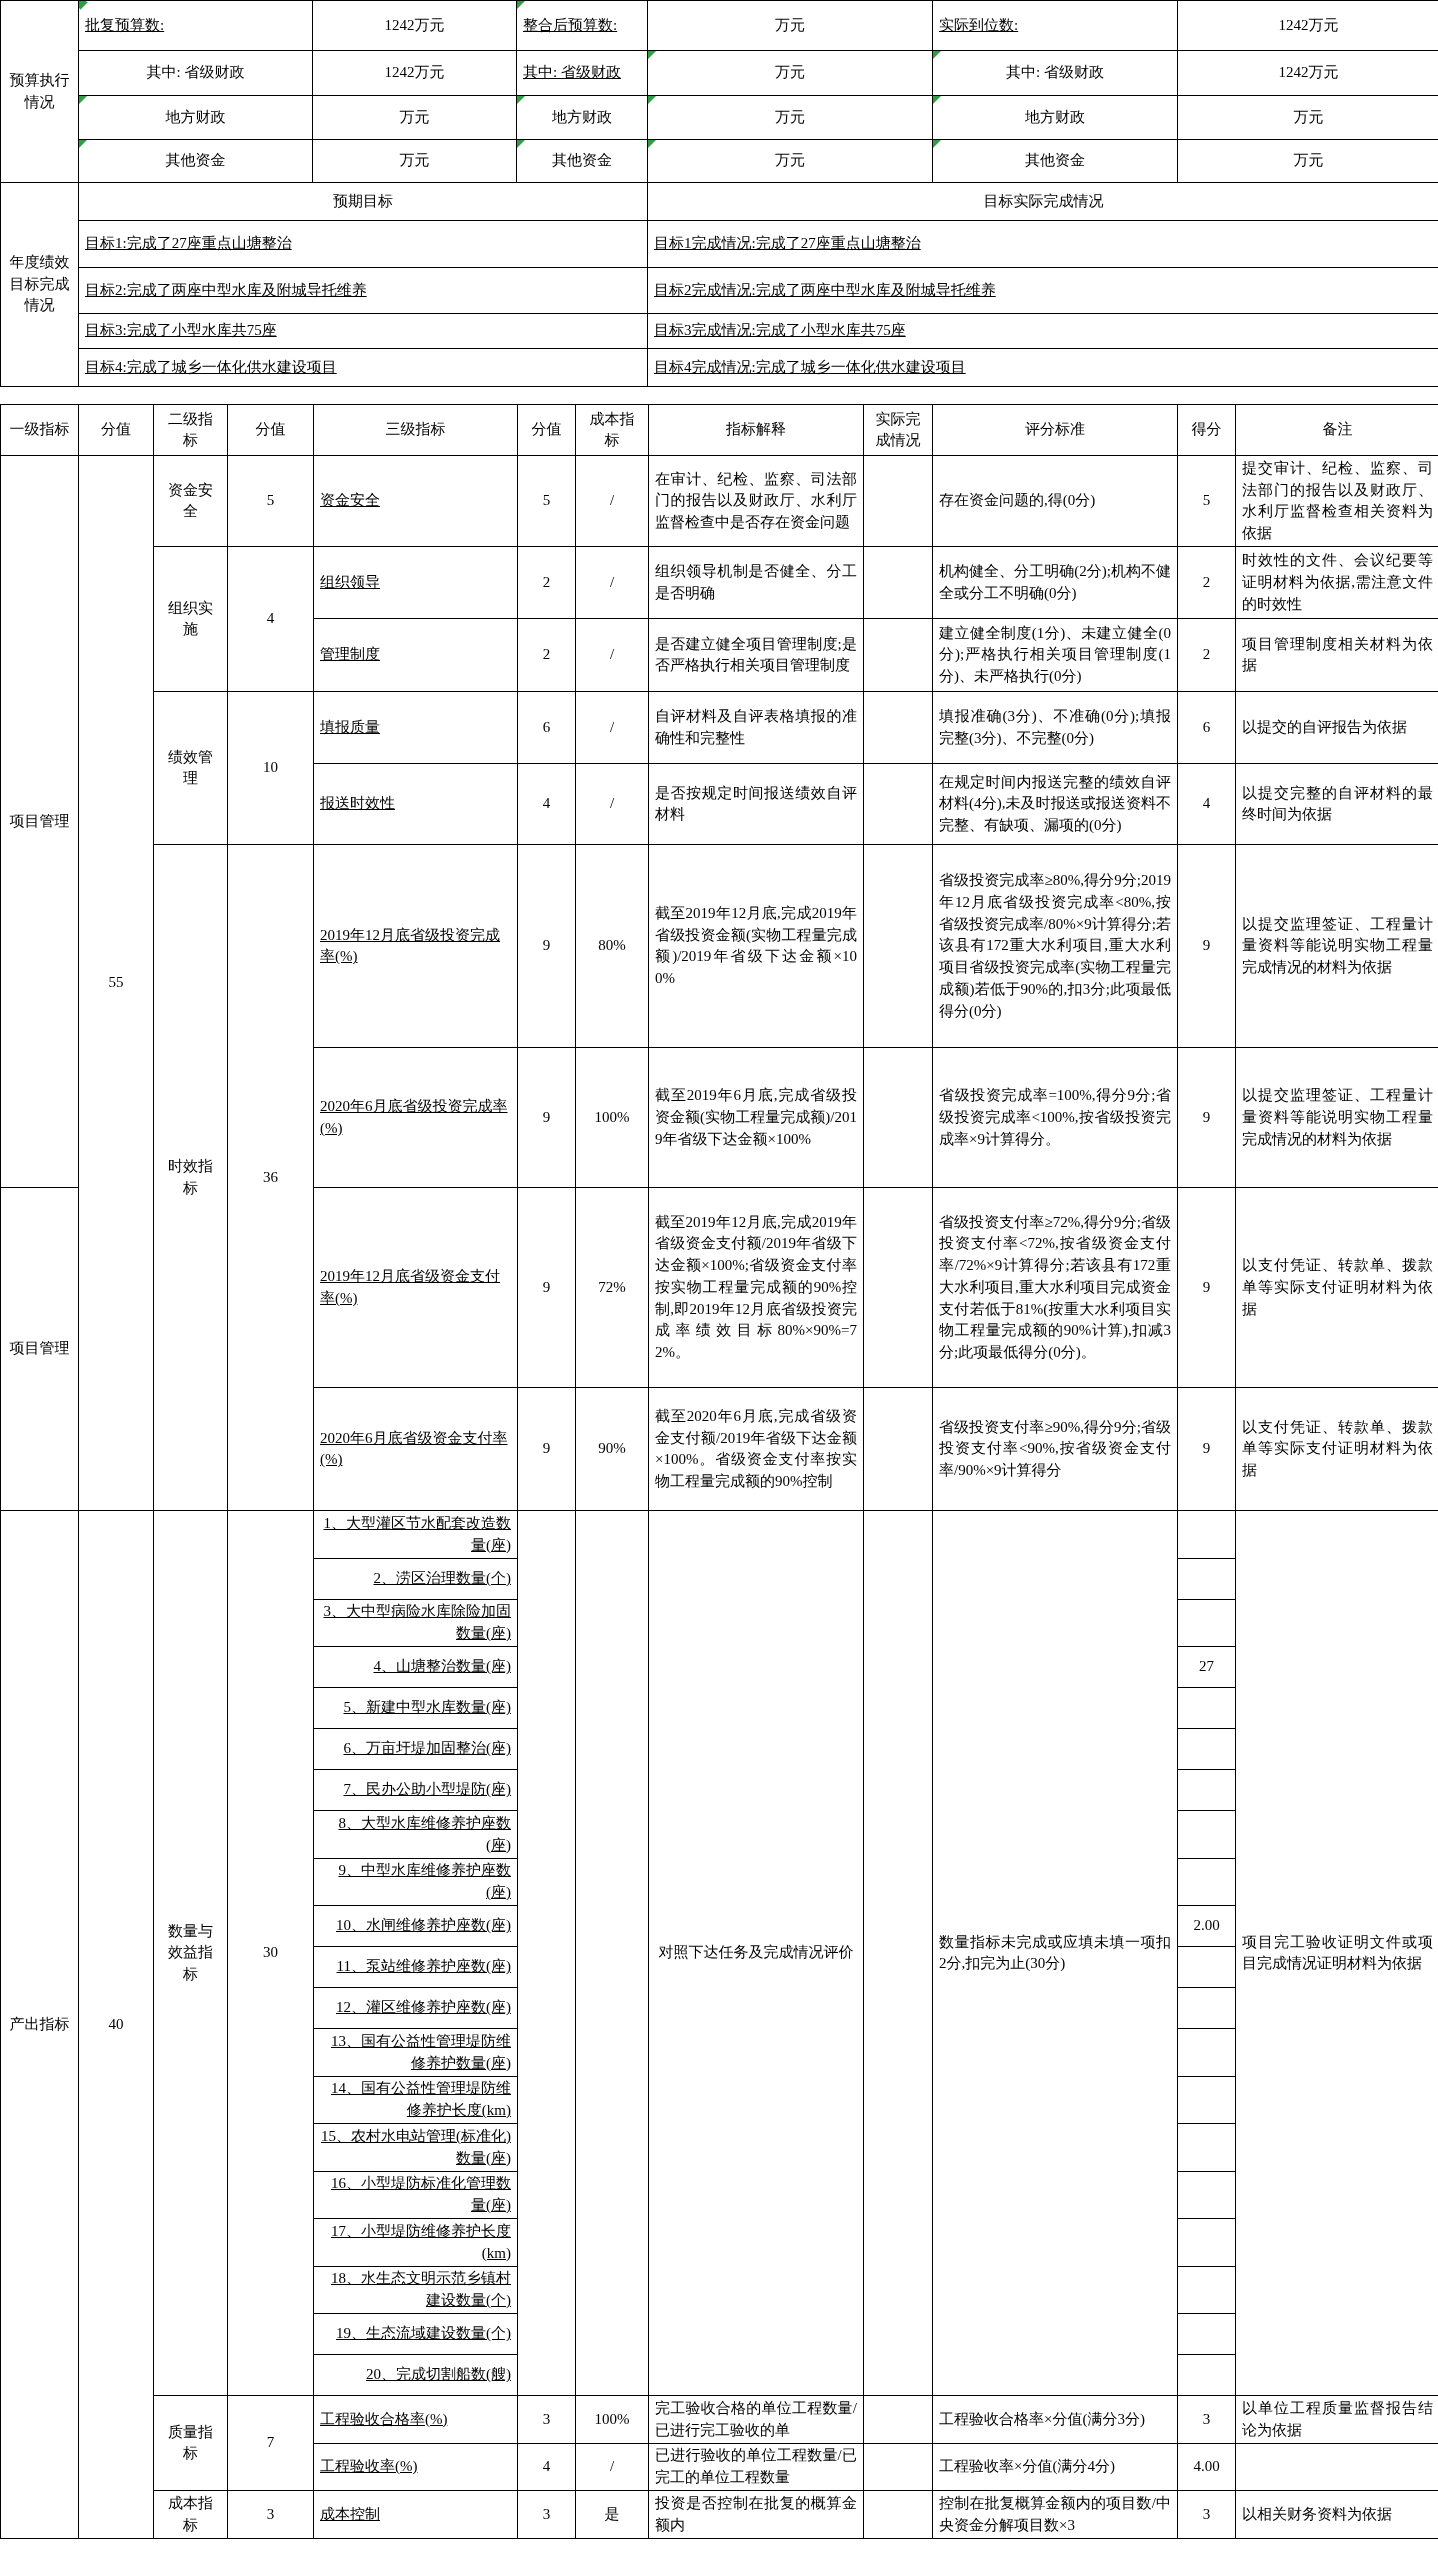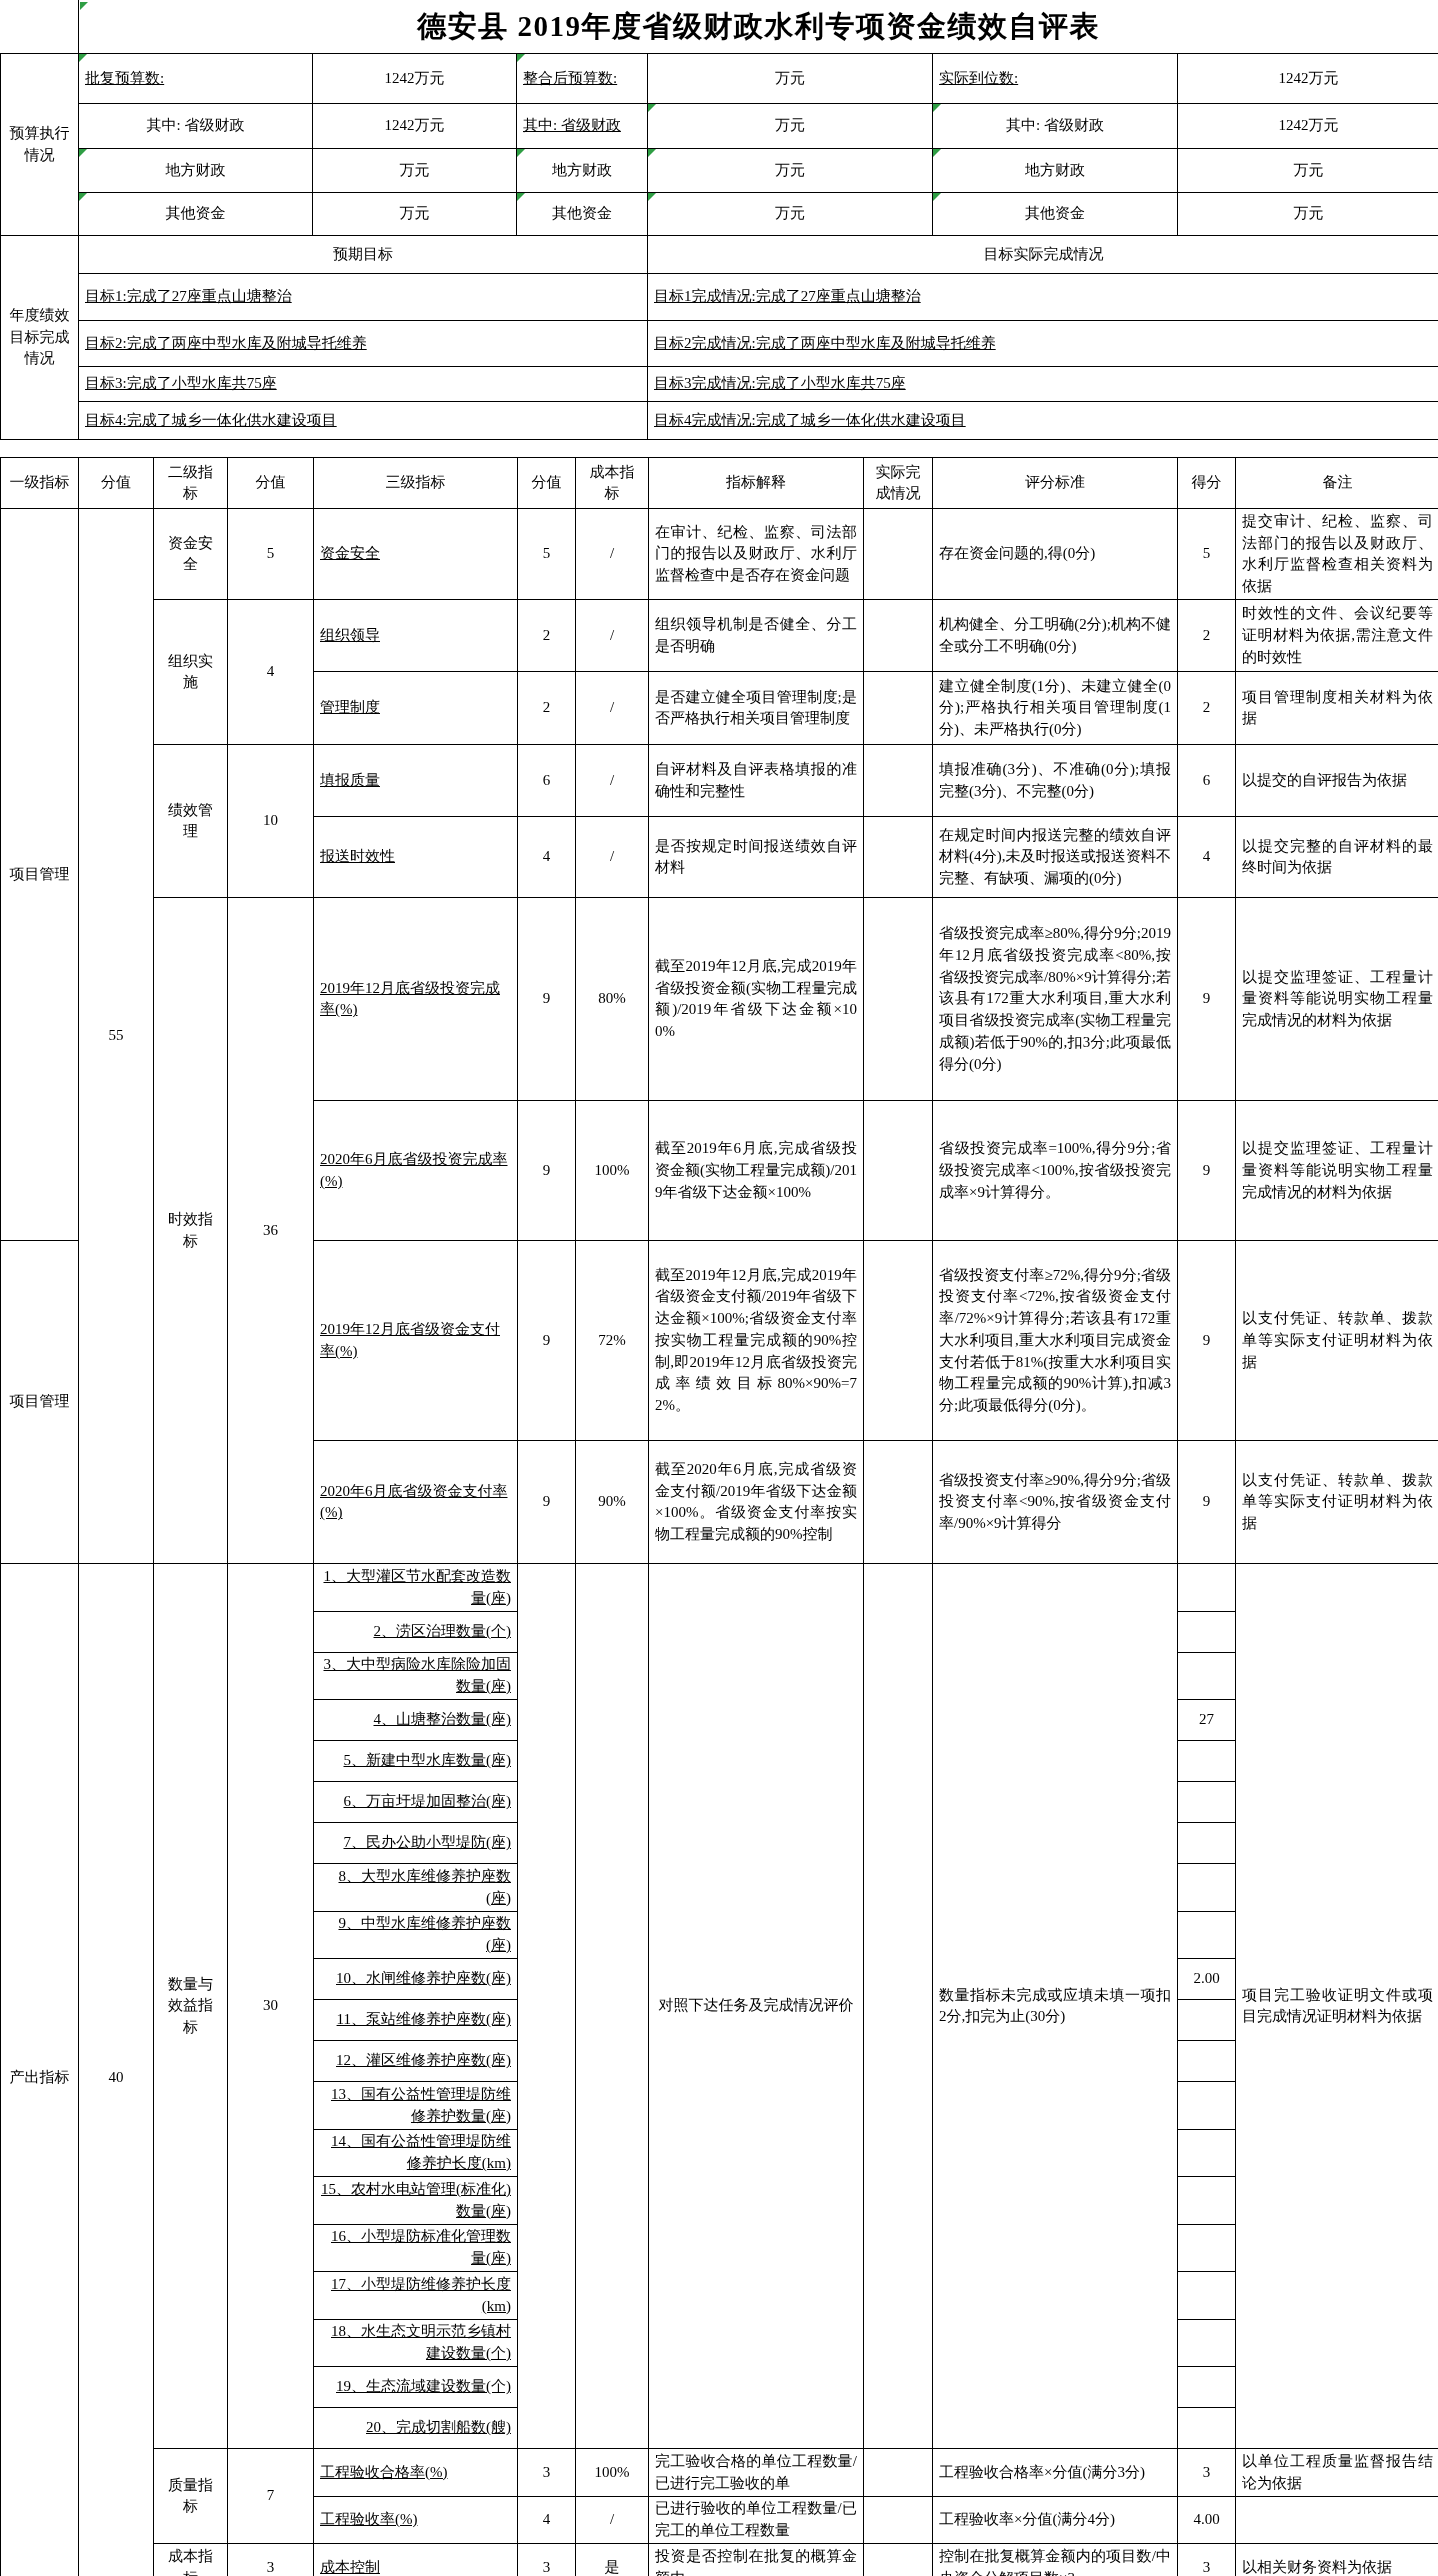--- a/index.html
+++ b/index.html
@@ -23,21 +23,20 @@
   .gt-abs { position:absolute; left:80px; top:1.5px; width:0; height:0;
             border-top:8.3px solid #2f9e44; border-right:8.3px solid transparent; }
   .gap { height:17.3px; }
 </style>
 </head>
 <body>
 
 <div class="page">
   <div class="vline"></div>
   <div class="gt-abs"></div>
-  <div class="title-row">德安县 2019年度省级财政水利专项资金绩效自评表</div>
 
   <table>
     <colgroup>
       <col style="width:78px">
         <col style="width:234px">
         <col style="width:204px">
         <col style="width:131px">
       <col style="width:285px">
         <col style="width:245px">
         <col style="width:262px">

